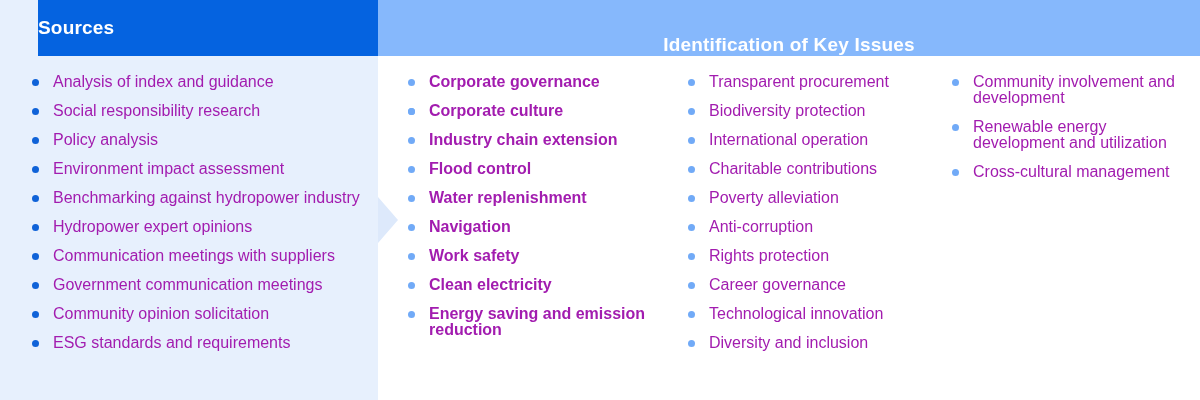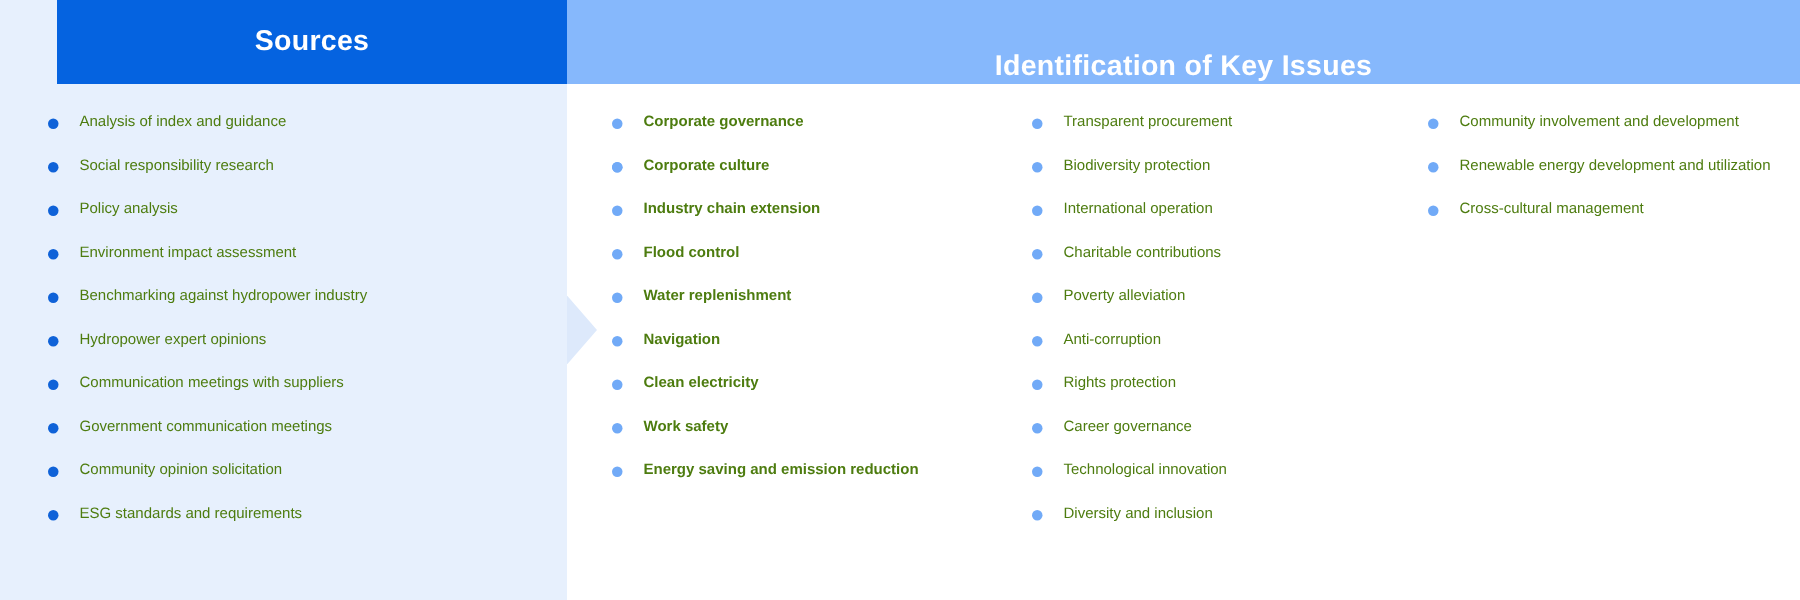--- a/index.html
+++ b/index.html
@@ -29,21 +29,21 @@
     height: 400px;
     background: #e7f0fd;
     flex: 0 0 378px;
   }
   .left-header {
     height: 56px;
     background: #0563e0;
     color: #ffffff;
     display: flex;
     align-items: center;
-    justify-content: center;
+    justify-content: flex-start;
     font-size: 19px;
     font-weight: bold;
     letter-spacing: .2px;
     margin-left: 38px;
   }
   .left-body {
     padding: 18px 0 0 32px;
   }
 
   
@@ -91,23 +91,23 @@
   
   ul.bullets {
     list-style: none;
     margin: 0;
     padding: 0;
   }
   ul.bullets li {
     position: relative;
     padding-left: 21px;
     margin-bottom: 14px;
-    font-size: 10px;
+    font-size: 16px;
     line-height: 16px;
-    color: #4d7c0f;
+    color: #a21caf;
   }
   ul.bullets li .dot {
     position: absolute;
     left: 0;
     top: 5px;
     width: 7px;
     height: 7px;
     border-radius: 50%;
   }
   .left-body ul.bullets li .dot { background: #0f62d8; }
@@ -148,22 +148,22 @@
     <div class="right-body">
       <div class="col col-1">
         <ul class="bullets" id="right-list-0">
             <li><span class="dot"></span><span>Corporate governance</span></li>
             <li><span class="dot"></span></li>
             <li><span class="dot"></span><span>Corporate culture</span></li>
             <li><span class="dot"></span><span>Industry chain extension</span></li>
             <li><span class="dot"></span><span>Flood control</span></li>
             <li><span class="dot"></span><span>Water replenishment</span></li>
             <li><span class="dot"></span><span>Navigation</span></li>
+            <li><span class="dot"></span><span>Work safety</span></li>
             <li><span class="dot"></span><span>Clean electricity</span></li>
-            <li><span class="dot"></span><span>Work safety</span></li>
             <li><span class="dot"></span><span>Energy saving and emission reduction</span></li>
           </ul>
       </div>
       <div class="col col-2">
         <ul class="bullets" id="right-list-1">
             <li><span class="dot"></span><span>Transparent procurement</span></li>
             <li><span class="dot"></span><span>Biodiversity protection</span></li>
             <li><span class="dot"></span><span>International operation</span></li>
             <li><span class="dot"></span><span>Charitable contributions</span></li>
             <li><span class="dot"></span><span>Poverty alleviation</span></li>

